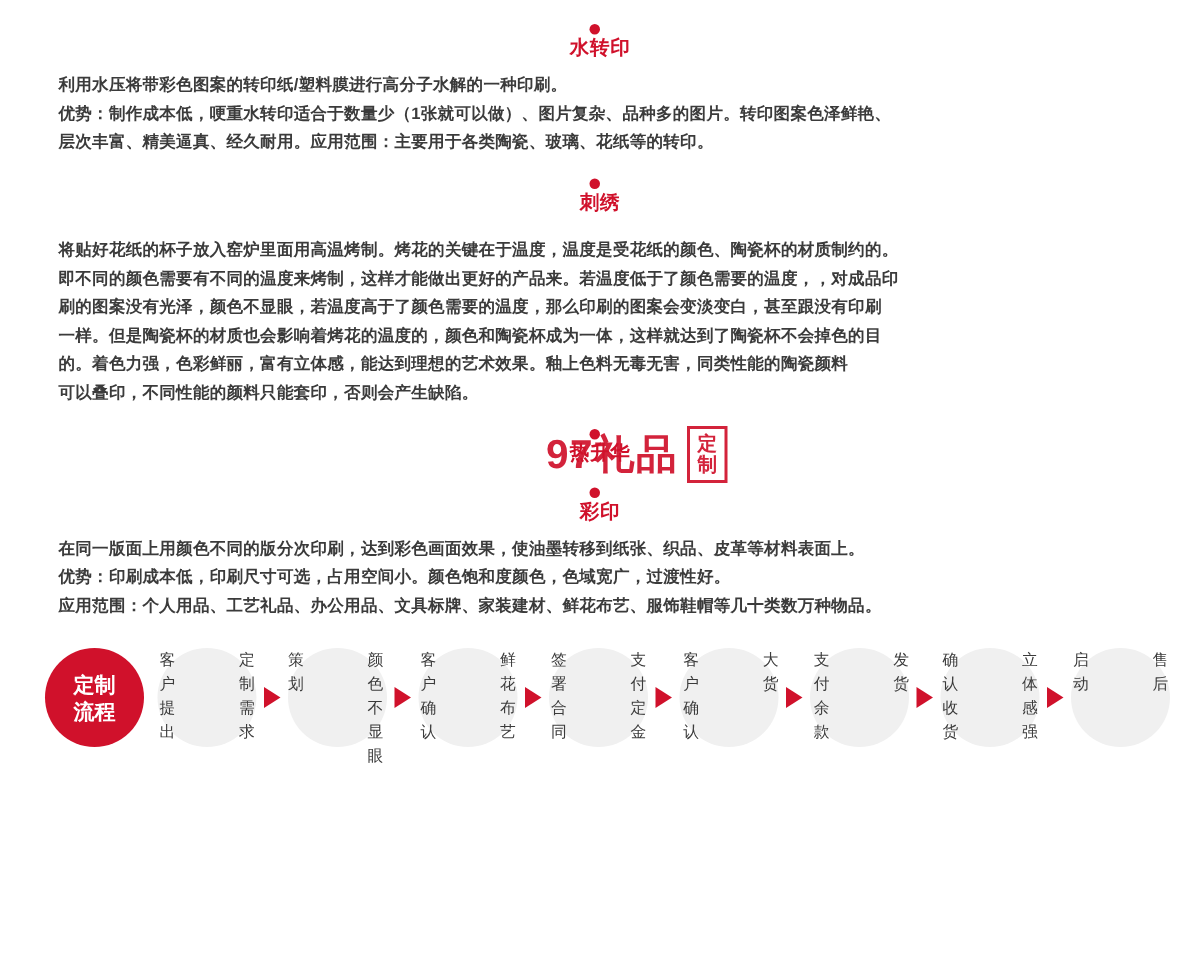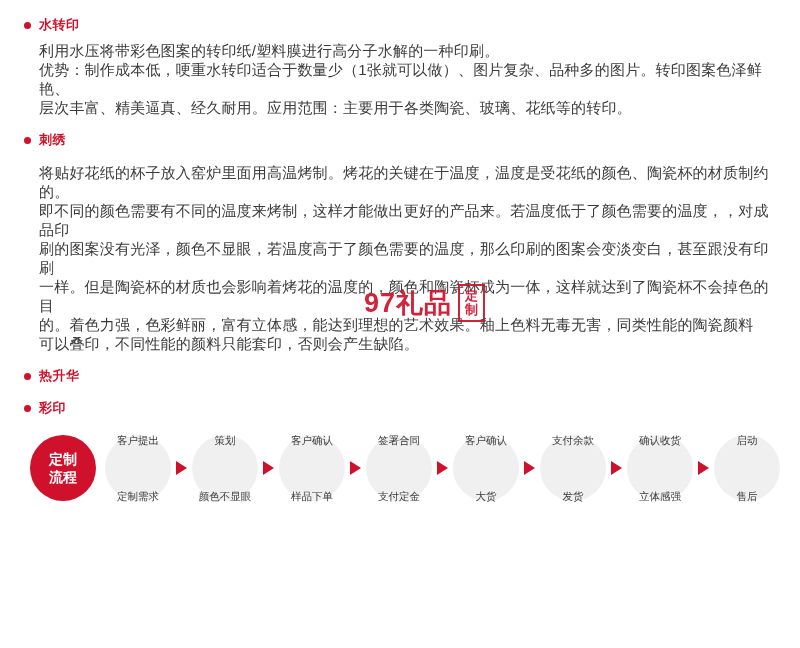--- a/index.html
+++ b/index.html
@@ -22,43 +22,45 @@
     box-sizing: border-box;
     padding: 16px 24px 0 24px;
   }
   .section {
     margin-bottom: 14px;
   }
   .sec-head {
     display: flex;
     align-items: center;
     margin-bottom: 7px;
+    flex-direction: column;
   }
   .bullet {
     width: 7px;
     height: 7px;
     border-radius: 50%;
     background: #d0112b;
     margin-right: 8px;
     flex: 0 0 auto;
   }
   .sec-title {
     color: #d0112b;
     font-size: 13px;
     font-weight: bold;
     letter-spacing: 0.5px;
   }
   .sec-body {
     padding-left: 15px;
   }
   .line {
-    font-size: 15px;
+    font-size: 11px;
     line-height: 19px;
     color: #3b3b3b;
     letter-spacing: 0.2px;
+    font-weight: bold;
   }
   .wm {
     position: absolute;
     left: 364px;
     top: 284px;
     display: flex;
     align-items: center;
     z-index: 5;
     pointer-events: none;
   }
@@ -105,21 +107,21 @@
   }
   .flow-badge span { display: block; }
   .flow-node {
     width: 66px;
     height: 66px;
     border-radius: 50%;
     background: #f0f0f0;
     color: #3b3b3b;
     font-size: 10.5px;
     display: flex;
-    flex-direction: column;
+    flex-direction: row;
     justify-content: center;
     line-height: 16px;
     flex: 0 0 auto;
     text-align: center;
     gap: 40px;
   }
   .flow-node span { display: block; }
   .arrow {
     width: 0;
     height: 0;
@@ -171,20 +173,25 @@
       <div class="bullet"></div>
       <div class="sec-title">热升华</div>
     </div>
   </div>
 
   <div class="section">
     <div class="sec-head">
       <div class="bullet"></div>
       <div class="sec-title">彩印</div>
     </div>
+    <div class="sec-body">
+      <div class="line">在同一版面上用颜色不同的版分次印刷，达到彩色画面效果，使油墨转移到纸张、织品、皮革等材料表面上。</div>
+      <div class="line">优势：印刷成本低，印刷尺寸可选，占用空间小。颜色饱和度颜色，色域宽广，过渡性好。</div>
+      <div class="line">应用范围：个人用品、工艺礼品、办公用品、文具标牌、家装建材、鲜花布艺、服饰鞋帽等几十类数万种物品。</div>
+    </div>
   </div>
 
   <div class="flow">
     <div class="flow-badge">
       <span>定制</span>
       <span>流程</span>
     </div>
     <div class="spacer"></div>
 
     <div class="flow-node">
@@ -194,21 +201,21 @@
     <div class="arrow"></div>
 
     <div class="flow-node">
       <span>策划</span>
       <span>颜色不显眼</span>
     </div>
     <div class="arrow"></div>
 
     <div class="flow-node">
       <span>客户确认</span>
-      <span>样品下单</span>
+      <span>鲜花布艺</span>
     </div>
     <div class="arrow"></div>
 
     <div class="flow-node">
       <span>签署合同</span>
       <span>支付定金</span>
     </div>
     <div class="arrow"></div>
 
     <div class="flow-node">

